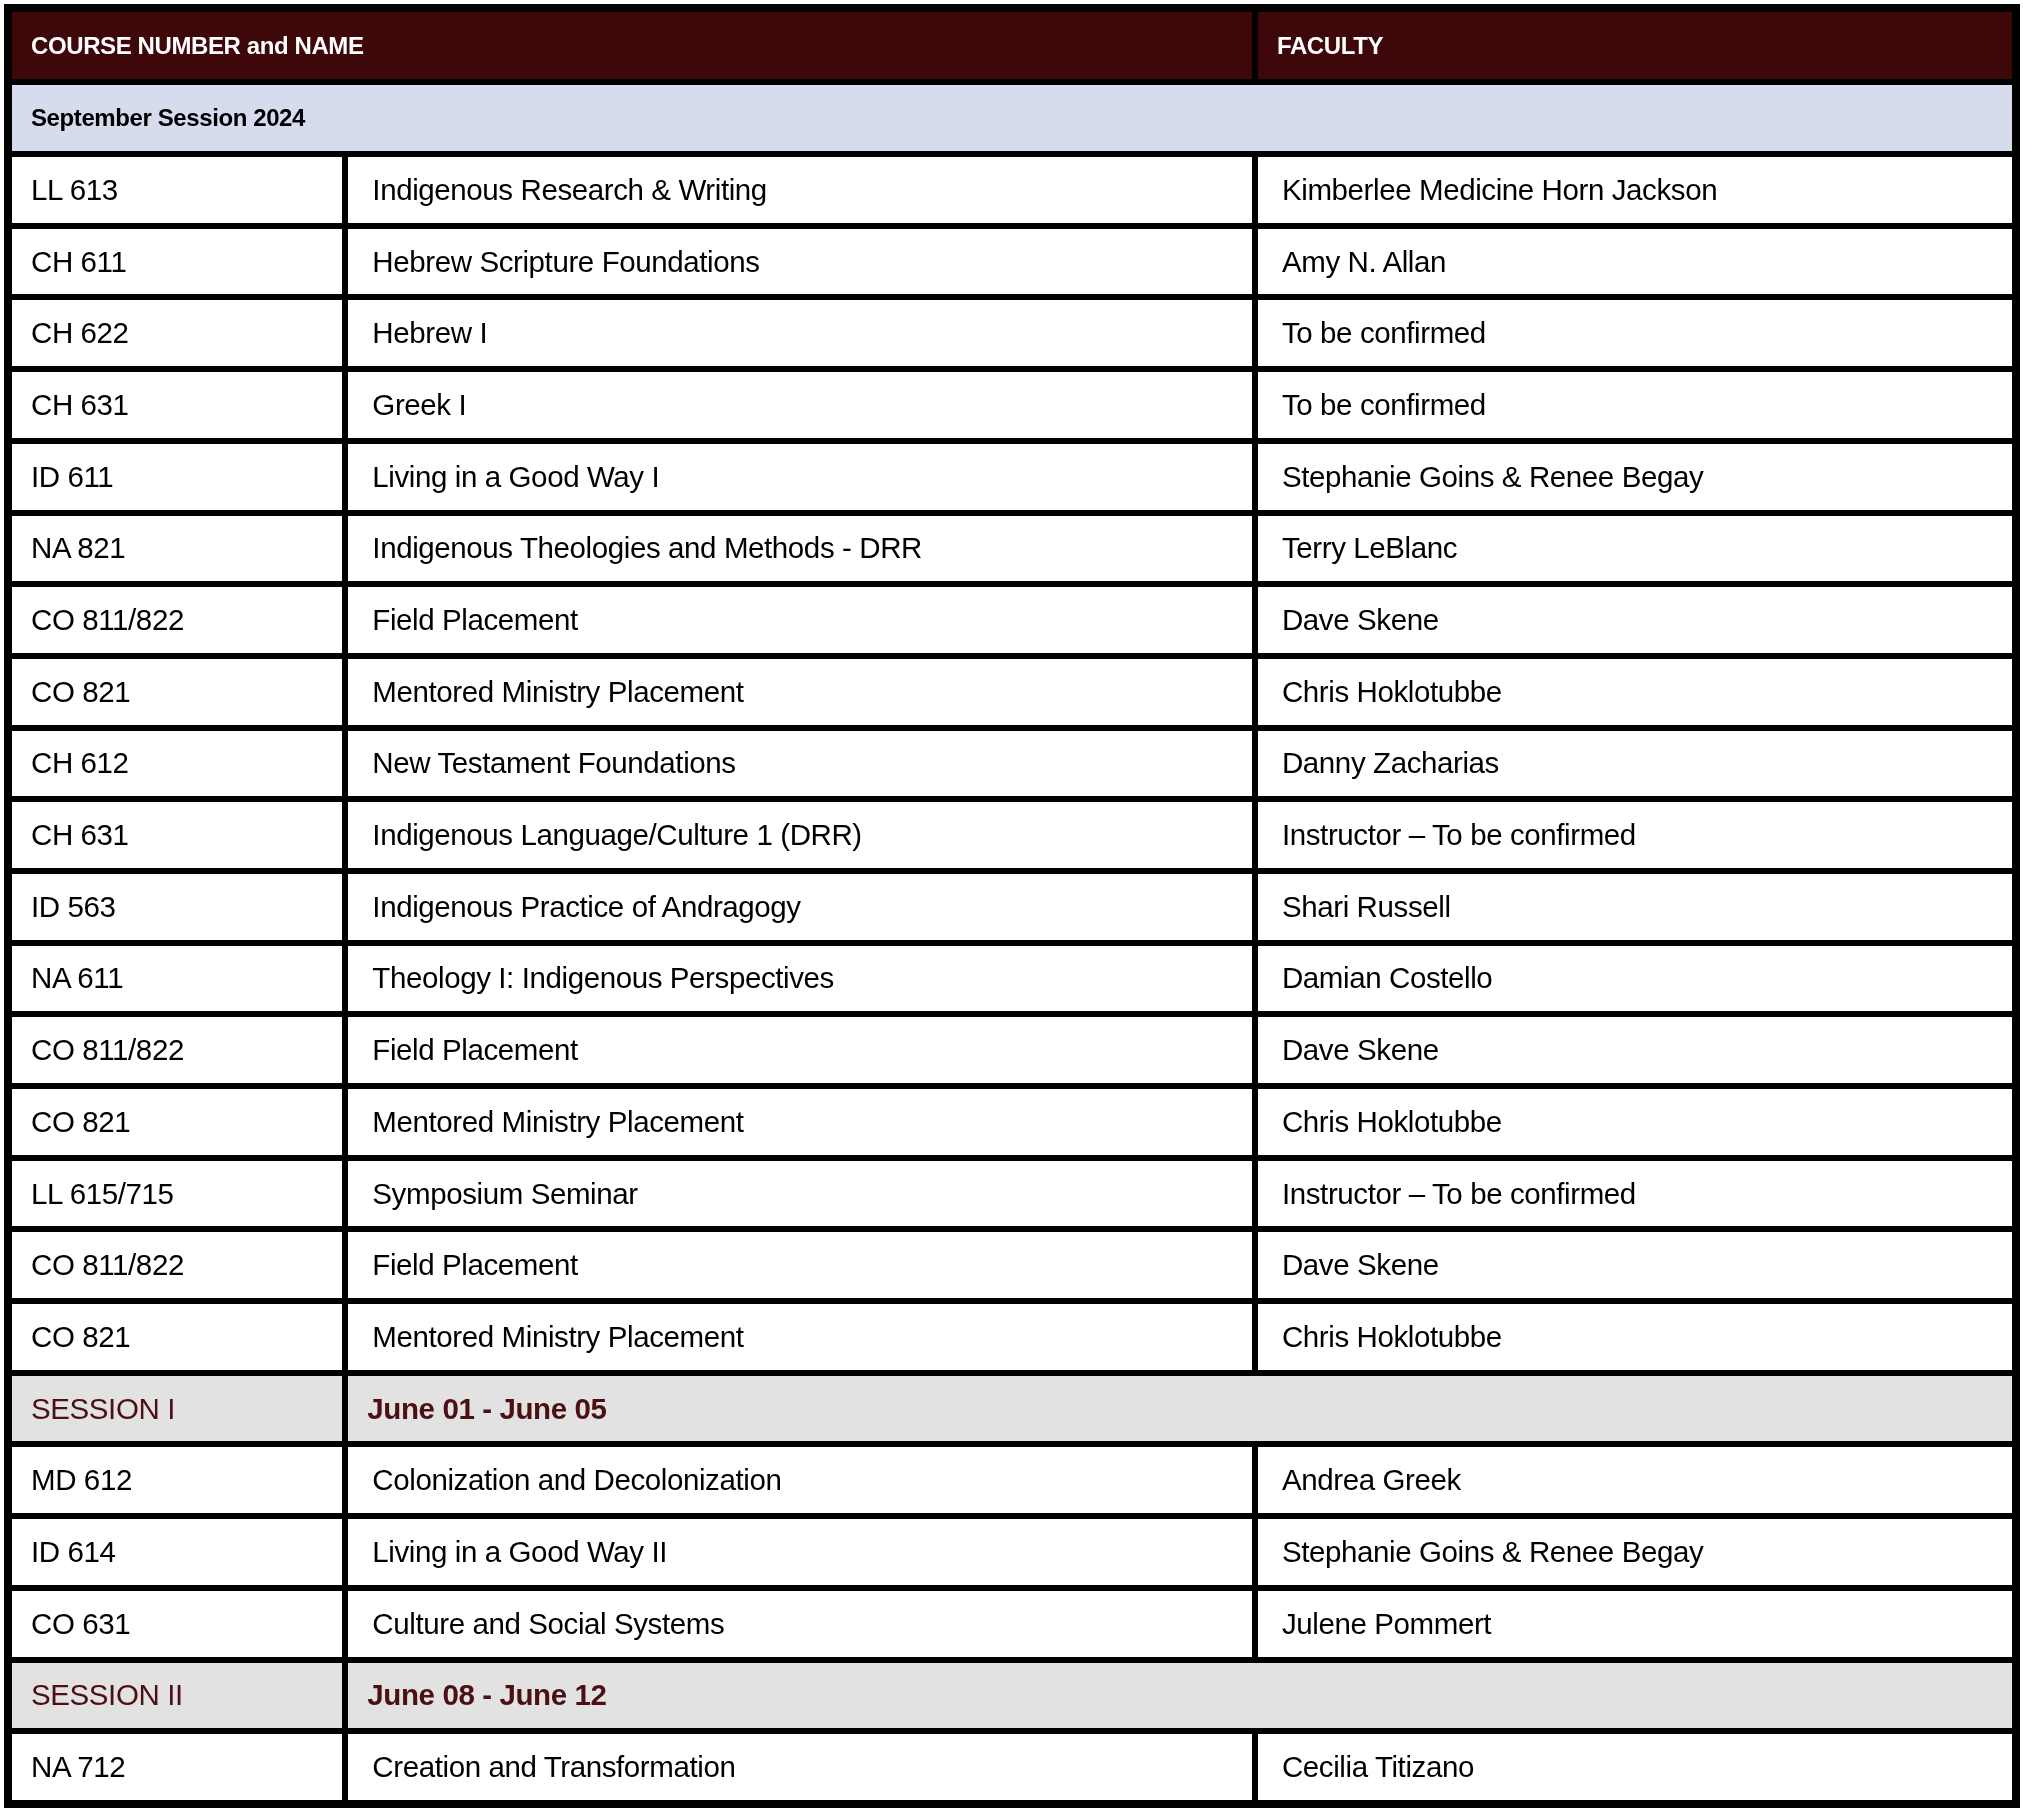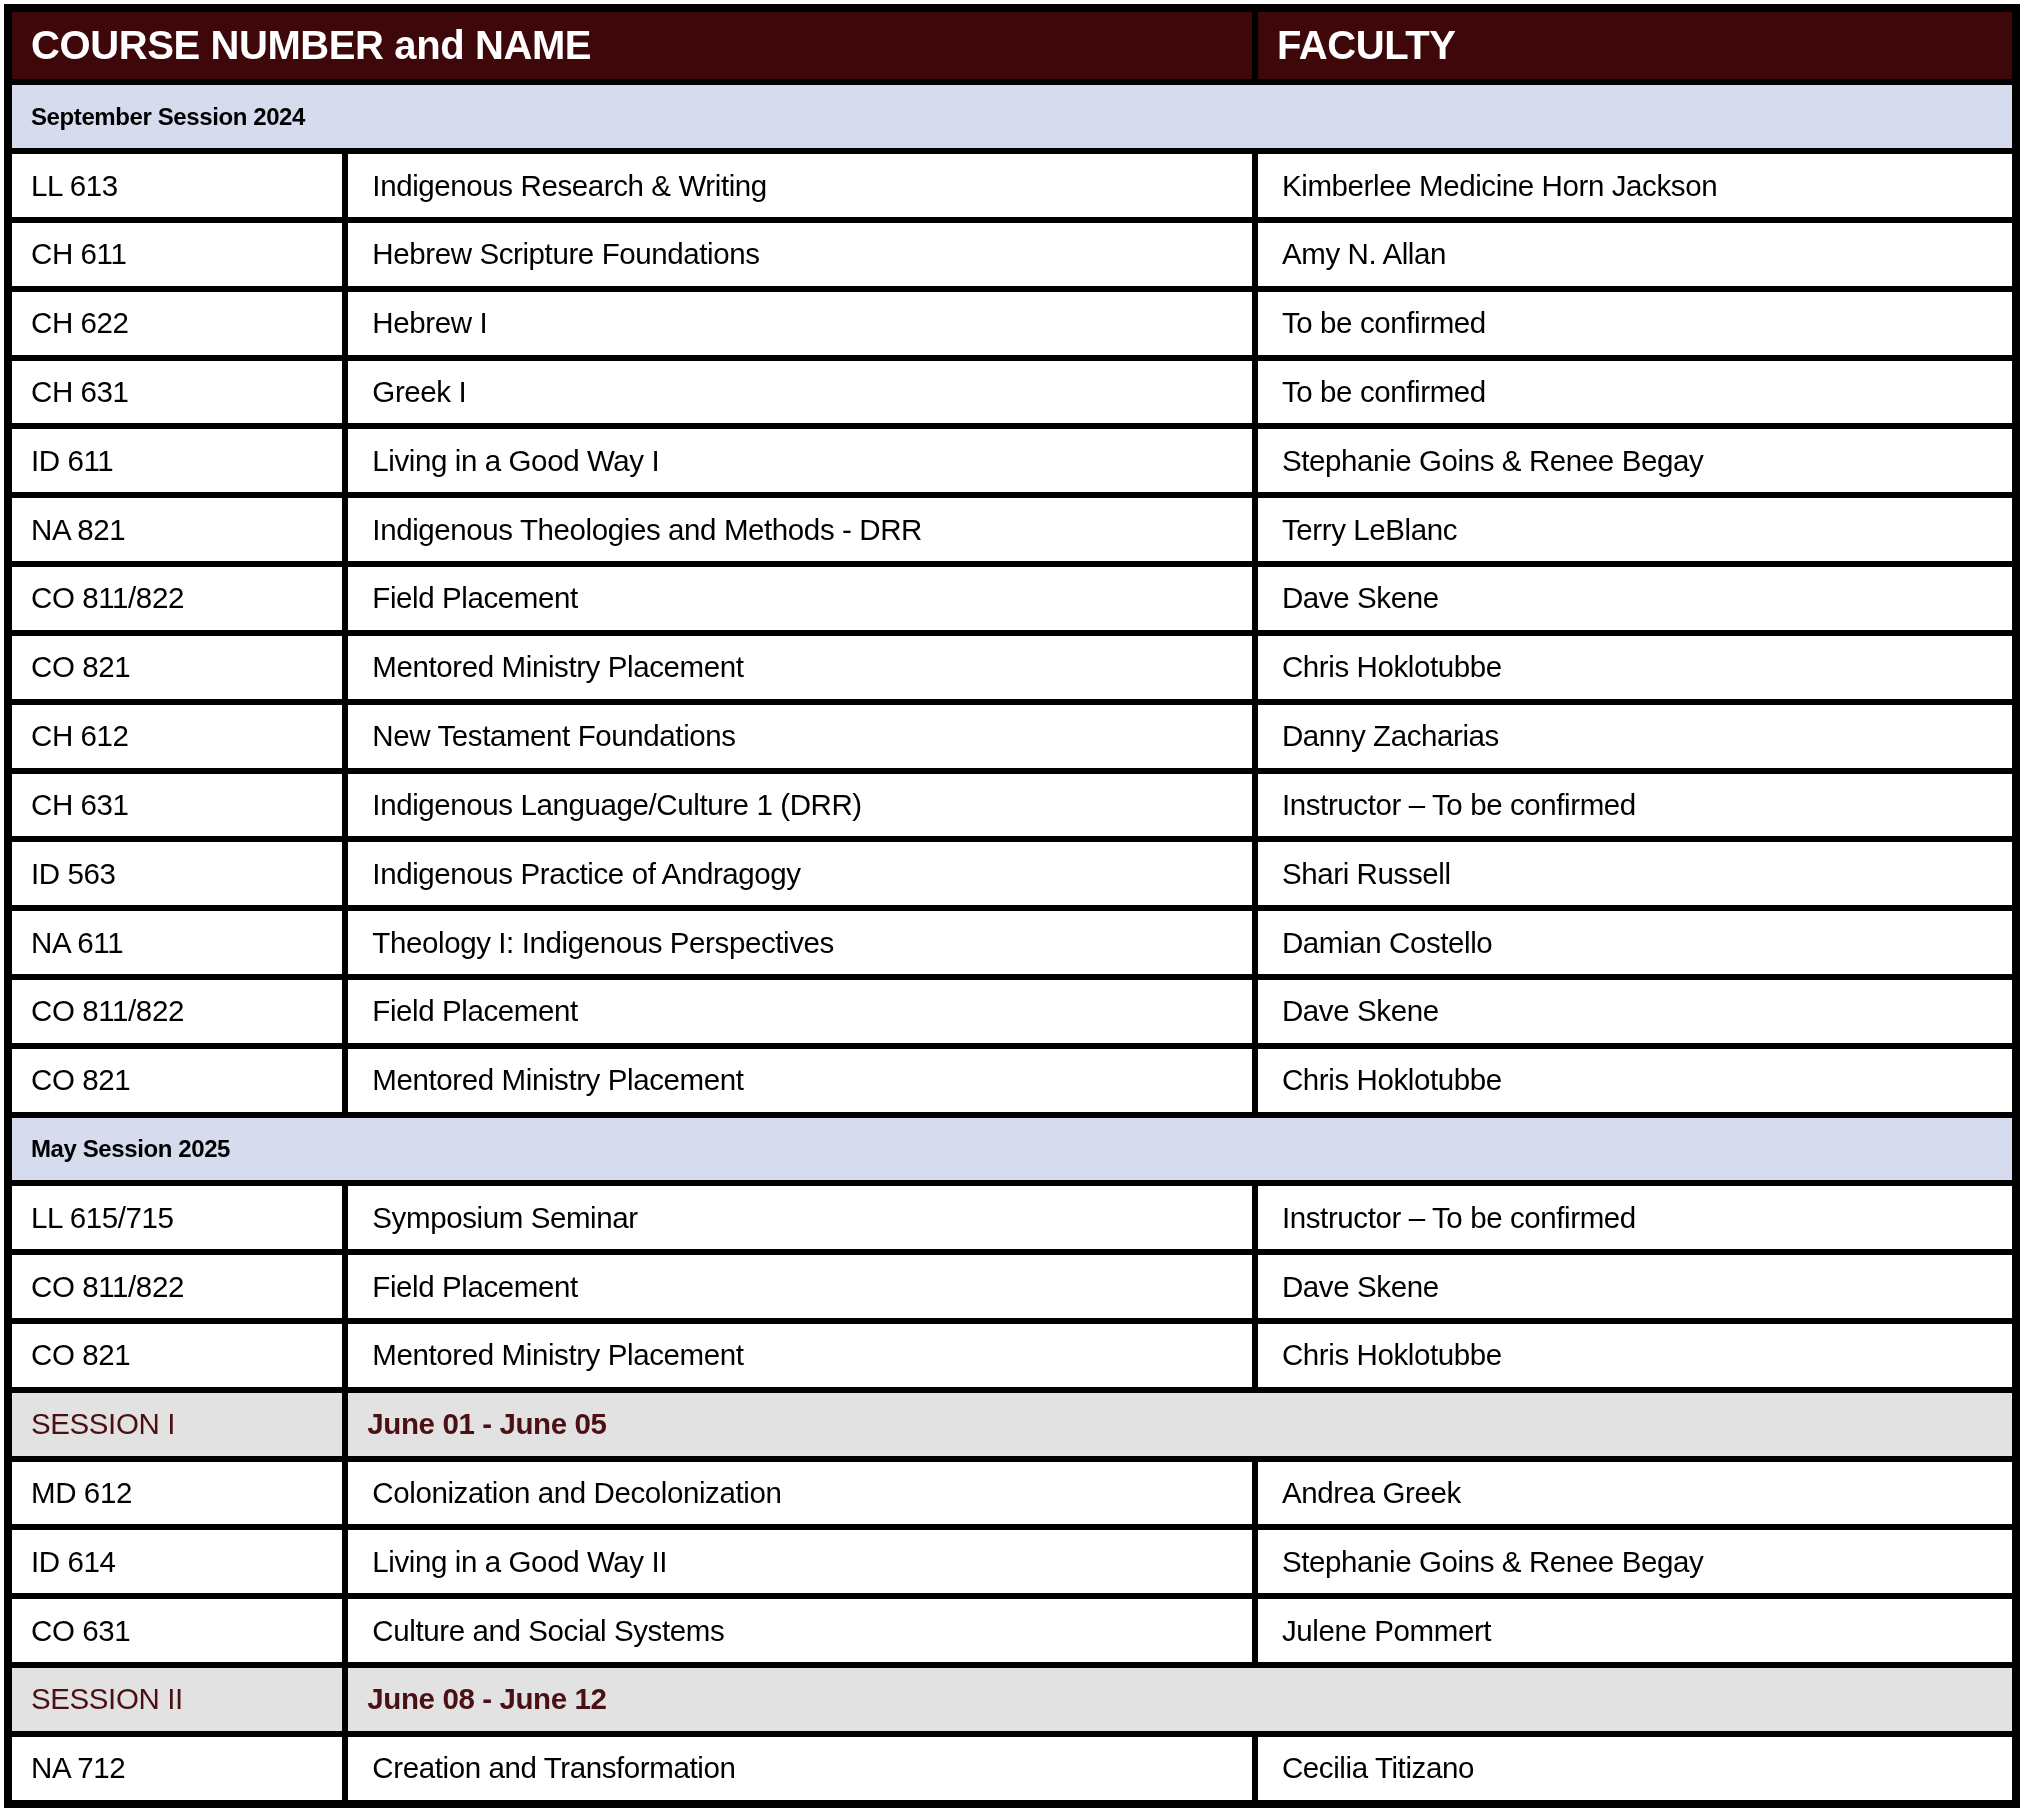--- a/index.html
+++ b/index.html
@@ -28,21 +28,21 @@
   th,td{
     border:6.4px solid var(--border);
     vertical-align:middle;
     padding:3.2px 14.4px 3.2px 19px;
     overflow:hidden;white-space:nowrap;
     letter-spacing:-0.4px;
   }
   thead th{
     background:var(--header-bg);
     color:var(--header-text);
-    font-size:40px;font-weight:bold;text-align:left;
+    font-size:24px;font-weight:bold;text-align:left;
     height:61px;
   }
   td{font-size:29.5px;color:var(--body-text);background:var(--row-bg);height:56px;}
   td.session-cell{
     background:var(--session-bg);
     font-weight:bold;font-size:24px;
   }
   tr.subsession-row td{
     background:var(--subsession-bg);
     color:var(--maroon-text);
@@ -134,23 +134,20 @@
         <td class="course-code">CO 811/822</td>
         <td class="course-name">Field Placement</td>
         <td class="course-faculty">Dave Skene</td>
       </tr>
       <tr>
         <td class="course-code">CO 821</td>
         <td class="course-name">Mentored Ministry Placement</td>
         <td class="course-faculty">Chris Hoklotubbe</td>
       </tr>
       <tr>
-        <td colspan="3" class="session-cell">May Session 2025</td>
-      </tr>
-      <tr>
         <td class="course-code">LL 615/715</td>
         <td class="course-name">Symposium Seminar</td>
         <td class="course-faculty">Instructor – To be confirmed</td>
       </tr>
       <tr>
         <td class="course-code">CO 811/822</td>
         <td class="course-name">Field Placement</td>
         <td class="course-faculty">Dave Skene</td>
       </tr>
       <tr>

